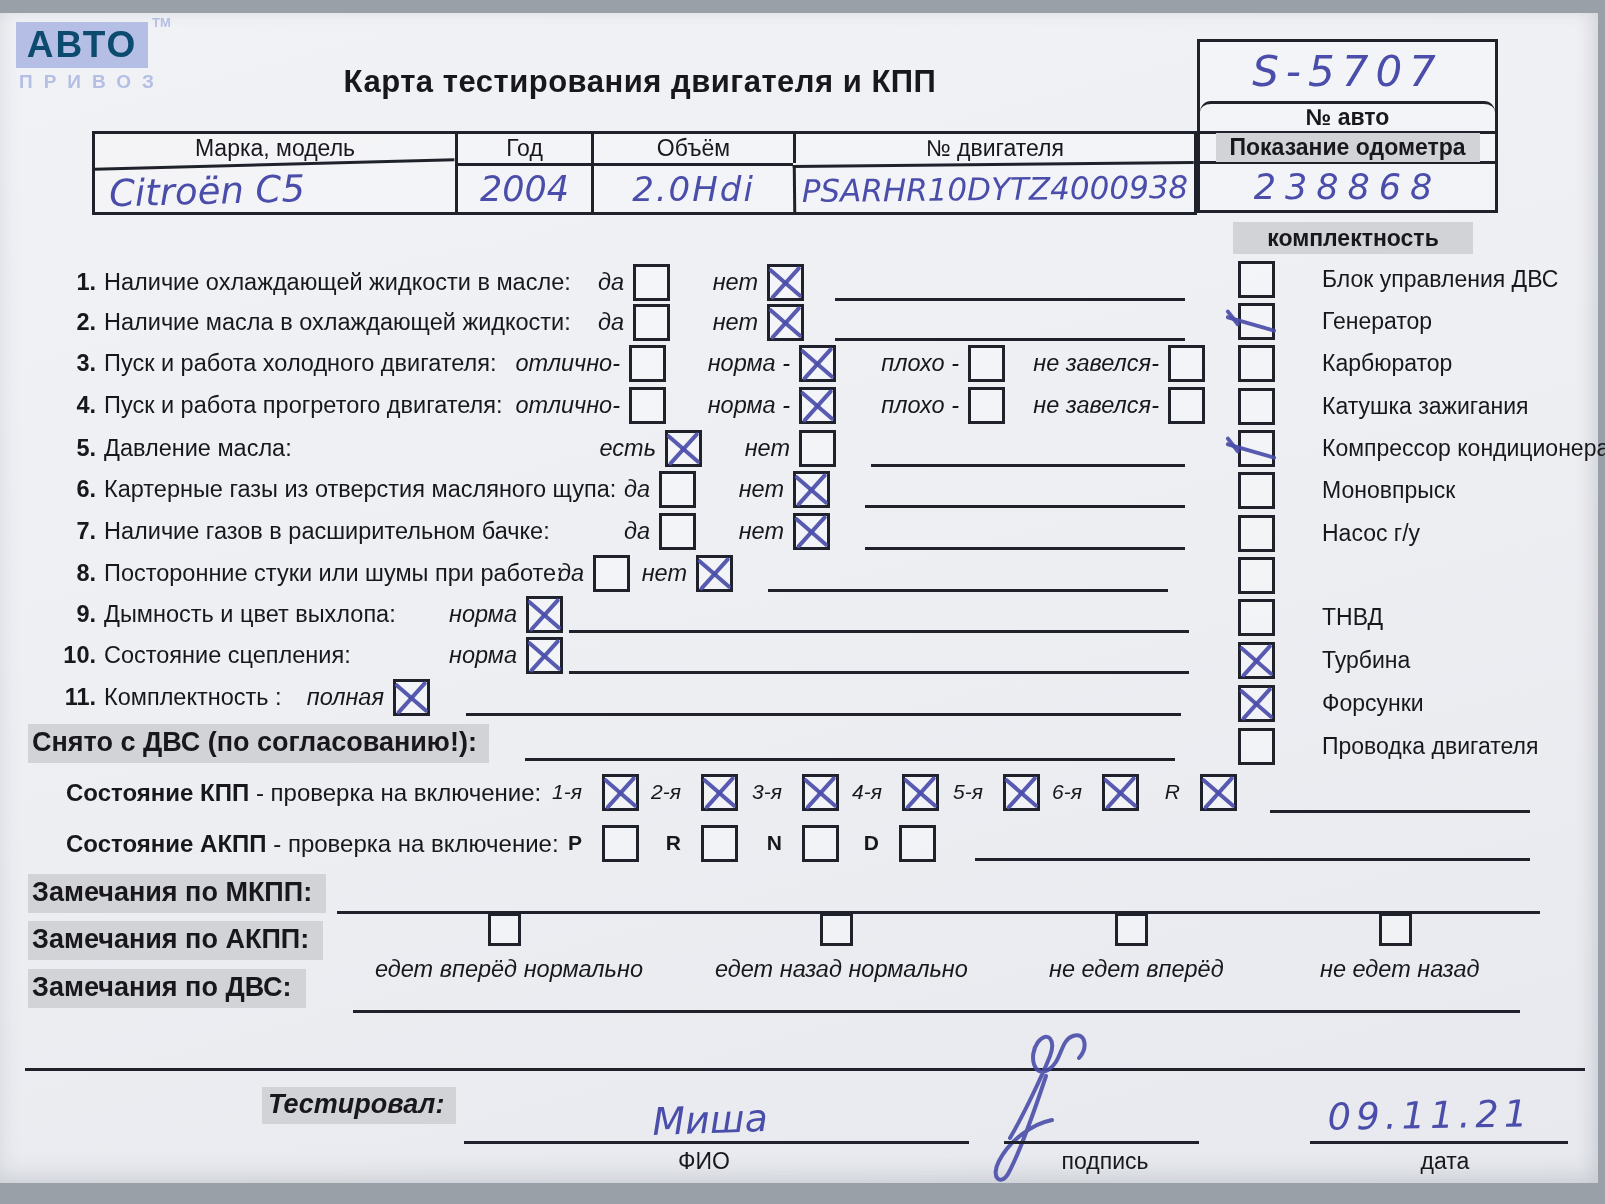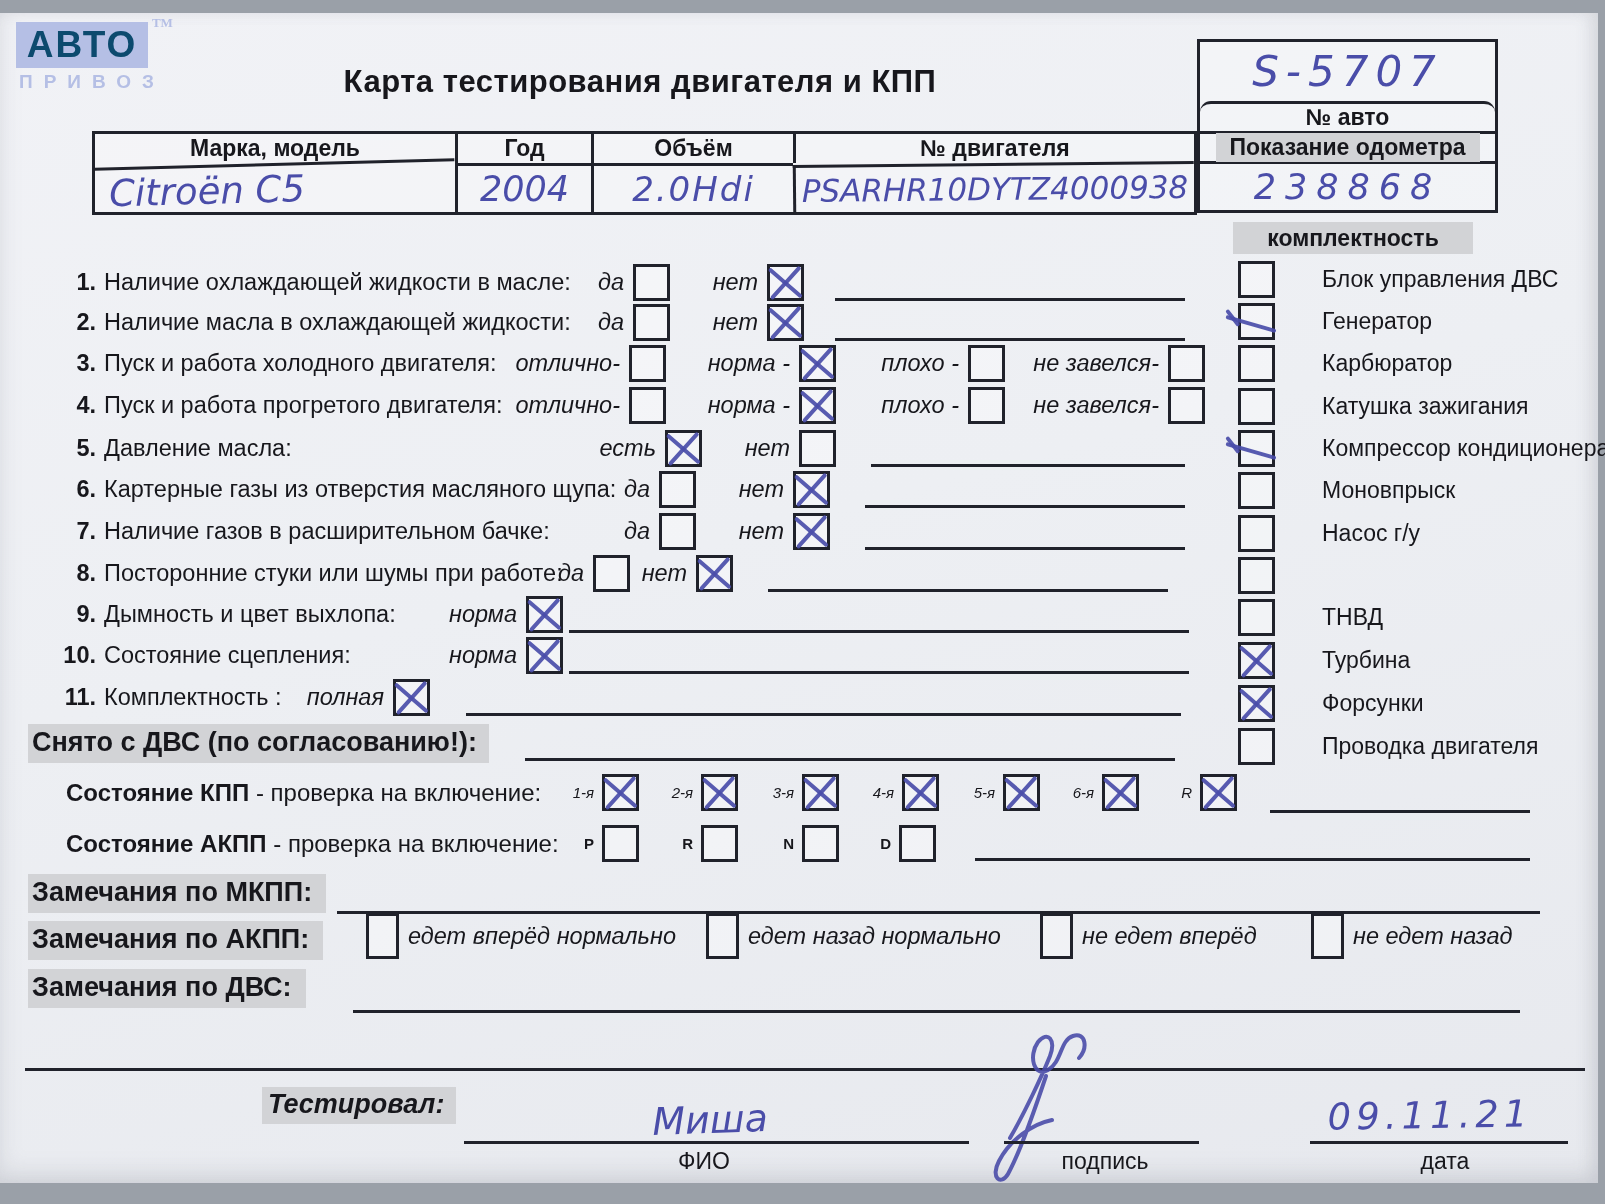--- a/index.html
+++ b/index.html
@@ -13,69 +13,69 @@
   }
   *{margin:0;padding:0;box-sizing:border-box;}
   body{width:1605px;height:1204px;background:#9aa0a8;font-family:"Liberation Sans",sans-serif;color:#17171c;position:relative;overflow:hidden;}
   .page{position:absolute;inset:0;}
   .paper{position:absolute;left:0;top:13px;right:7px;bottom:21px;
     background:linear-gradient(165deg,var(--paper1) 0%,#edeff3 45%,var(--paper2) 100%);
     box-shadow:inset 0 -10px 22px rgba(115,120,132,.18), inset -8px 0 14px rgba(115,120,132,.10);}
   
   .logo-block{position:absolute;left:16px;top:22px;width:132px;height:46px;background:var(--logo);
     color:#0c4a6e;font-weight:bold;font-size:37px;letter-spacing:2px;display:flex;align-items:center;justify-content:center;}
-  .logo-tm{position:absolute;left:152px;top:15px;font-size:13px;font-weight:bold;color:var(--logo);font-family:Liberation Serif, serif;}
+  .logo-tm{position:absolute;left:152px;top:15px;font-size:13px;font-weight:bold;color:var(--logo);}
   .logo-sub{position:absolute;left:19px;top:71px;font-size:19px;font-weight:bold;color:var(--logo);letter-spacing:11px;white-space:nowrap;}
   
   .title{position:absolute;left:240px;top:64px;width:800px;text-align:center;font-weight:bold;font-size:31px;letter-spacing:.5px;}
   
   .refbox{position:absolute;left:1197px;top:39px;width:301px;height:174px;border:3px solid var(--line);background:rgba(255,255,255,.25);}
   .refbox .rrow{display:flex;align-items:center;justify-content:center;}
   .ref-val{height:59px;font-size:42px;letter-spacing:7px;}
   .ref-lab{height:30px;border-top:3px solid var(--line);font-weight:bold;font-size:23px;border-radius:11px;}
   .ref-odoh{height:30px;border-top:3px solid var(--line);font-weight:bold;font-size:23px;}
   .ref-odoh .band{background:var(--hl);padding:1px 14px;}
   .ref-odov{height:49px;border-top:3px solid var(--line);font-size:35px;letter-spacing:9px;}
   
   .vtable{position:absolute;left:92px;top:131px;width:1105px;border:3px solid var(--line);background:rgba(255,255,255,.25);}
   .vrow{display:flex;}
-  .vhead .vc{height:29px;font-weight:bold;font-size:23px;}
+  .vhead .vc{height:29px;font-weight:normal;font-size:23px;}
   .vbody .vc{height:49px;border-top:3px solid var(--line);}
   .vc{display:flex;align-items:center;justify-content:center;border-left:3px solid var(--line);overflow:visible;white-space:nowrap;}
   .vc:first-child{border-left:none;}
   .c0{width:360px;} .c1{width:136px;} .c2{width:202px;} .c3{width:401px;}
   
   .hw{font-family:"DejaVu Sans",sans-serif;font-style:italic;color:var(--ink);}
   .hw-make{font-size:37px;justify-content:flex-start;padding-left:14px;transform:rotate(-1.5deg);}
   .hw-year{font-size:35px;}
   .hw-vol{font-size:34px;letter-spacing:2px;}
   .hw-eng{font-size:31px;letter-spacing:0;transform:rotate(-.6deg);}
   
   .crow{position:absolute;left:0;width:1605px;height:42px;}
   .num{position:absolute;left:52px;width:44px;top:8px;text-align:right;font-weight:bold;font-size:23.5px;}
   .rlab{position:absolute;left:104px;top:8px;font-size:23.5px;white-space:nowrap;}
   .opt{position:absolute;top:2px;width:210px;height:38px;display:flex;align-items:center;justify-content:flex-end;}
   .opt .lab{font-style:italic;font-size:23.5px;padding-right:9px;white-space:nowrap;}
   .box{position:relative;flex:0 0 37px;width:37px;height:37px;border:3px solid var(--line);background:rgba(255,255,255,.35);}
   .gopt{position:absolute;top:2px;width:100px;height:38px;display:flex;align-items:center;justify-content:flex-end;}
-  .gopt .lab{font-style:italic;font-size:15px;padding-right:8px;white-space:nowrap;}
+  .gopt .lab{font-style:italic;font-size:21px;padding-right:20px;white-space:nowrap;}
   .ln{position:absolute;height:3px;background:var(--line);}
   
   .mk{position:absolute;inset:0;pointer-events:none;}
   .mk-x::before,.mk-x::after{content:"";position:absolute;left:-6px;right:-6px;top:46%;height:3.6px;background:var(--ink2);border-radius:3px;opacity:.92;}
   .mk-x::before{transform:rotate(41deg);}
   .mk-x::after{transform:rotate(-48deg);}
   .mk-check::before{content:"";position:absolute;width:52px;height:3.6px;background:var(--ink2);left:-16px;top:52%;transform:rotate(16deg);border-radius:3px;opacity:.92;}
   .mk-check::after{content:"";position:absolute;width:20px;height:3.6px;background:var(--ink2);left:-18px;top:34%;transform:rotate(52deg);border-radius:3px;opacity:.92;}
   .snyato{position:absolute;left:28px;top:724px;font-weight:bold;font-size:27px;background:var(--hl);padding:3px 12px 5px 4px;}
   .staterow{position:absolute;left:0;width:1605px;height:42px;}
   .staterow .slab{position:absolute;left:66px;top:8px;font-size:24px;white-space:nowrap;}
   .slab b{font-weight:bold;}
   .remlab{position:absolute;left:28px;font-weight:bold;font-size:27px;background:var(--hl);padding:3px 14px 5px 4px;}
-  .ropt{position:absolute;display:flex;align-items:flex-start;}
+  .ropt{position:absolute;display:flex;align-items:center;flex-direction:column;}
   .rbox{position:relative;flex:0 0 33px;width:33px;height:46px;border:3px solid var(--line);background:rgba(255,255,255,.35);}
   .ropt .lab{font-style:italic;font-size:23.5px;padding-left:9px;padding-top:10px;white-space:nowrap;}
   
   .eq-head{position:absolute;left:1233px;top:222px;width:240px;height:32px;background:var(--hl);
     font-weight:bold;font-size:23px;display:flex;align-items:center;justify-content:center;}
   .erow{position:absolute;left:1238px;width:360px;height:42px;display:flex;align-items:center;gap:34px;}
   .erow .elab{padding-left:13px;font-size:23px;white-space:nowrap;}
   
   .testlab{position:absolute;left:262px;top:1087px;font-weight:bold;font-style:italic;font-size:27px;background:var(--hl);padding:2px 12px 4px 6px;}
   .fio-val{position:absolute;left:560px;top:1098px;width:300px;text-align:center;font-size:38px;transform:rotate(-2deg);}

